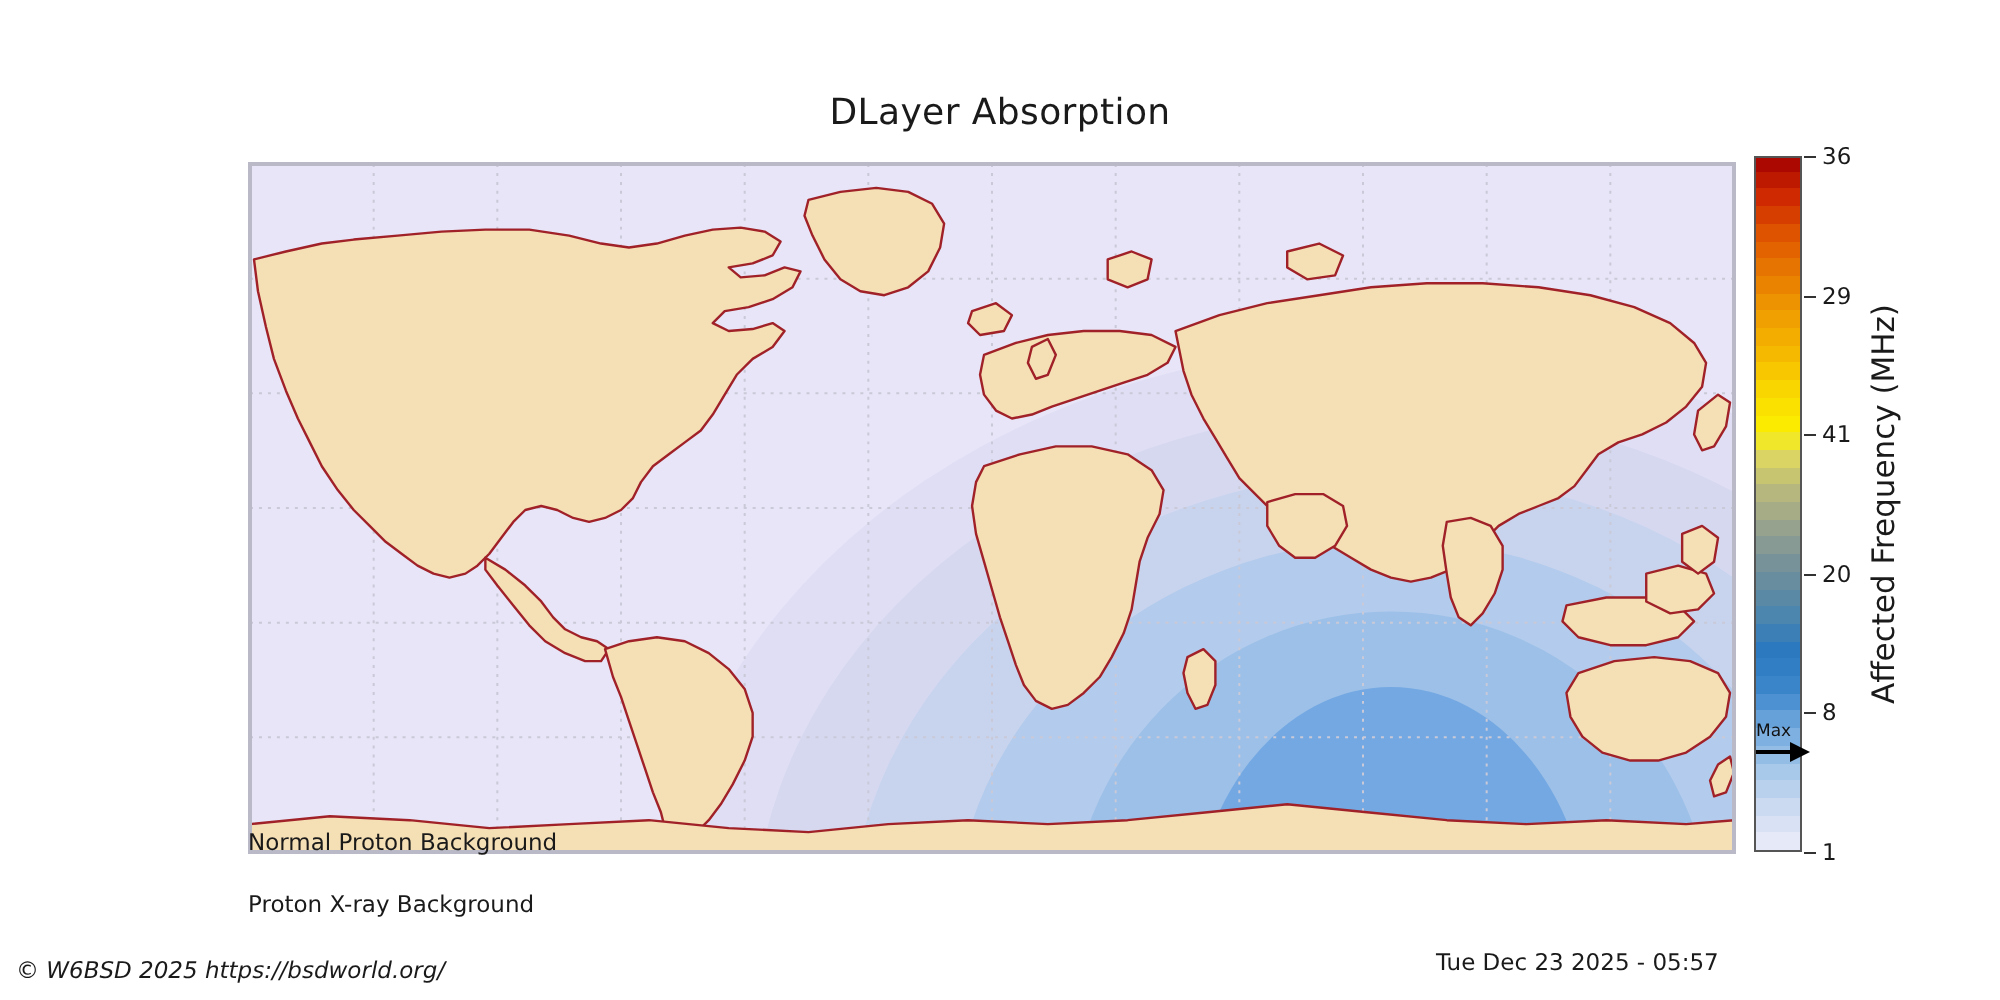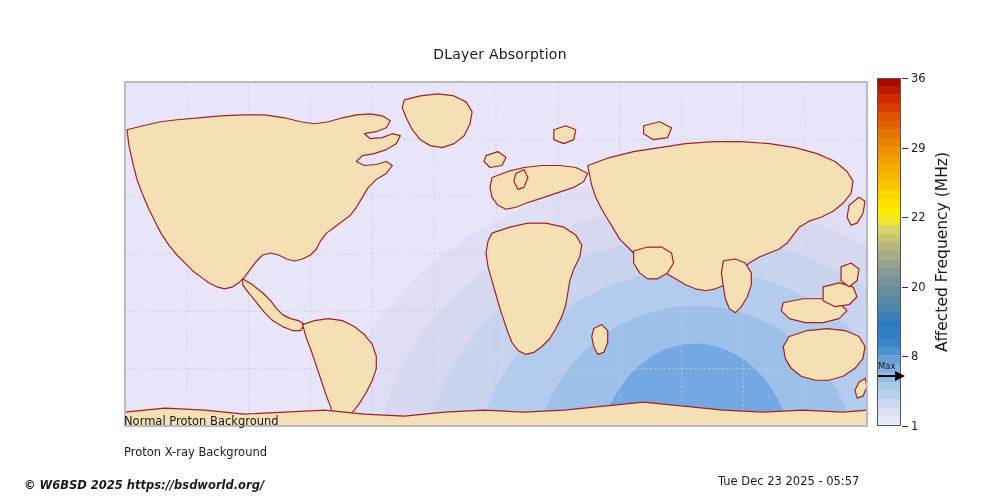--- a/index.html
+++ b/index.html
@@ -16,21 +16,21 @@
     color: #262626;
   }
 
   
   #chart-title {
     position: absolute;
     left: 0;
     top: 46px;
     width: 1000px;
     text-align: center;
-    font-size: 14px;
+    font-size: 18px;
     font-weight: 400;
     color: #1a1a1a;
     letter-spacing: 0.2px;
   }
 
   
   #map-panel {
     position: absolute;
     left: 124px;
     top: 81px;
@@ -56,25 +56,25 @@
     color: #1a1a1a;
     white-space: nowrap;
   }
   #note-proton { left: 124px; top: 414px; }
   #note-xray   { left: 124px; top: 445px; }
   #timestamp   { left: 718px; top: 432px; font-size: 11.5px; margin-top: 42px; }
 
   
   #copyright {
     position: absolute;
-    left: 24px;
+    left: 8px;
     top: 478px;
     font-size: 11.5px;
     font-style: italic;
-    font-weight: bold;
+    font-weight: normal;
     color: #1a1a1a;
     white-space: nowrap;
   }
 
   
   #colorbar-wrap {
     position: absolute;
     left: 877px;
     top: 78px;
     width: 24px;
@@ -327,21 +327,21 @@
     </svg>
   </div>
   <div id="colorbar-ticks">
       <div class="cb-tick" style="top: 348px;"></div>
       <div class="cb-ticklabel" style="top: 348px;">1</div>
       <div class="cb-tick" style="top: 278.4px;"></div>
       <div class="cb-ticklabel" style="top: 278.4px;">8</div>
       <div class="cb-tick" style="top: 208.8px;"></div>
       <div class="cb-ticklabel" style="top: 208.8px;">20</div>
       <div class="cb-tick" style="top: 139.2px;"></div>
-      <div class="cb-ticklabel" style="top: 139.2px;">22</div>
+      <div class="cb-ticklabel" style="top: 139.2px;">41</div>
       <div class="cb-tick" style="top: 69.6px;"></div>
       <div class="cb-ticklabel" style="top: 69.6px;">29</div>
       <div class="cb-tick" style="top: 0px;"></div>
       <div class="cb-ticklabel" style="top: 0px;">36</div>
     </div>
 </div>
 
 <div id="cb-axis-label">Affected Frequency (MHz)</div>
 
 </body></html>

